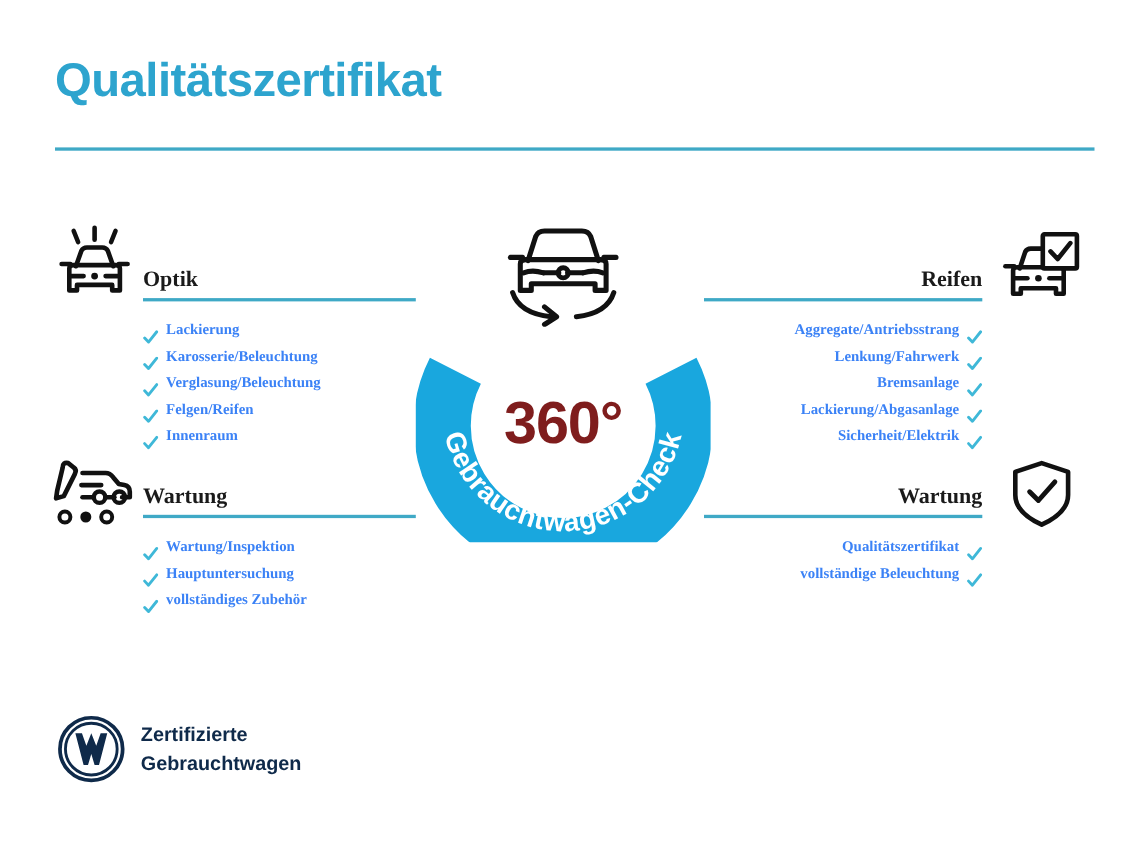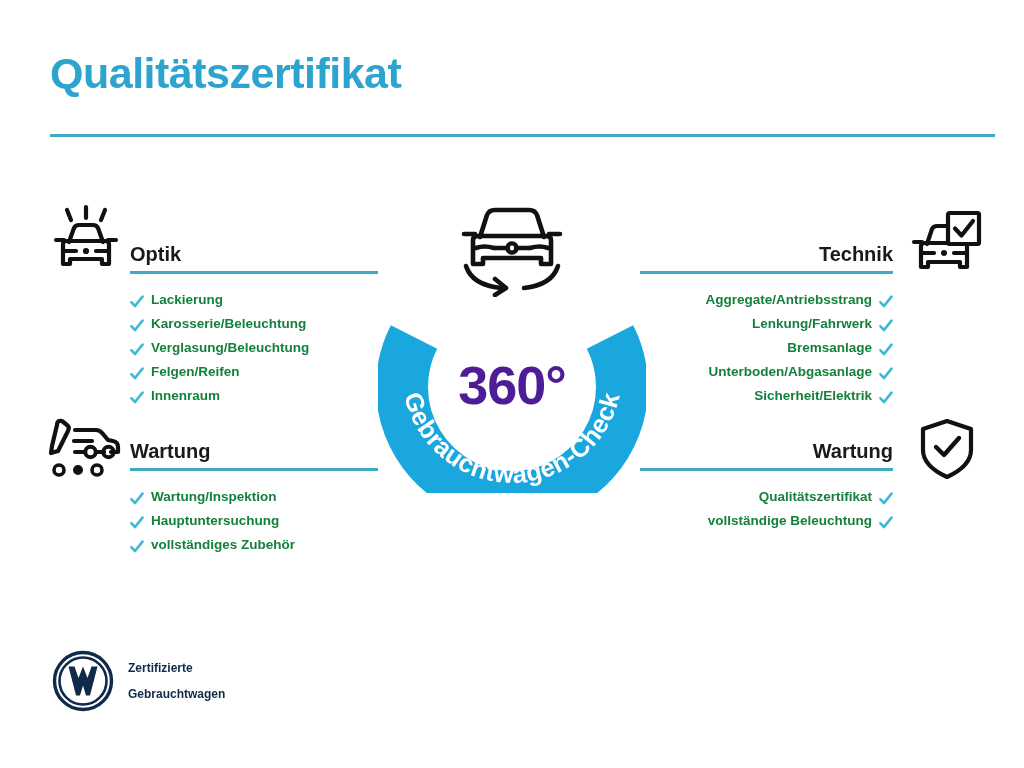--- a/index.html
+++ b/index.html
@@ -35,21 +35,21 @@
   #header-rule {
     position: absolute;
     left: 50px;
     top: 134px;
     width: 945px;
     height: 3px;
     background: #3FA9C6;
   }
 
   
-  .block { position: absolute; }
+  .block { position: absolute; font-family: Liberation Serif, serif; }
 
   .block-head {
     position: relative;
     height: 34px;
   }
 
   .block-title {
     font-size: 20px;
     font-weight: 700;
     color: #1a1a1a;
@@ -63,24 +63,24 @@
     right: 0;
     bottom: 0;
     height: 3px;
     background: linear-gradient(90deg, #3FA9C6, #3FA9C6);
   }
 
   .items { margin-top: 14px; }
 
   .item {
     display: flex;
-    align-items: center;
+    align-items: flex-end;
     font-size: 13.5px;
     font-weight: 600;
-    color: #15803d;
+    color: #3b82f6;
     line-height: 24px;
     height: 24px;
     white-space: nowrap;
   }
 
   .check {
     width: 14px;
     height: 14px;
     flex: 0 0 14px;
     display: inline-block;
@@ -117,21 +117,21 @@
   }
 
   #badge-number {
     position: absolute;
     left: 0;
     top: 165px;
     width: 268px;
     text-align: center;
     font-size: 54px;
     font-weight: 700;
-    color: #4c1d95;
+    color: #7f1d1d;
     letter-spacing: -1px;
     line-height: 54px;
   }
 
   #car360-icon {
     position: absolute;
     left: 76px;
     top: 0px;
     width: 116px;
     height: 104px;
@@ -143,21 +143,21 @@
     left: 52px;
     top: 650px;
     display: flex;
     align-items: center;
   }
 
   #vw-mark { width: 62px; height: 62px; flex: 0 0 62px; }
 
   #footer-text {
     margin-left: 14px;
-    font-size: 12px;
+    font-size: 18px;
     font-weight: 700;
     color: #0F2A4A;
     line-height: 26px;
     white-space: nowrap;
   }
 </style>
 </head>
 <body>
 
 <div id="page">
@@ -305,21 +305,21 @@
       </g>
       <circle cx="34" cy="43" r="3" fill="#111111"></circle>
 
       <rect x="38" y="3" width="31" height="31" rx="1.5" fill="#ffffff" stroke="#111111" stroke-width="4.2"></rect>
       <path d="M45 18.5 L51.5 25.5 L63 11" fill="none" stroke="#111111" stroke-width="4.2" stroke-linecap="round" stroke-linejoin="round"></path>
     </svg>
   </div>
 
   <div class="block col-right" style="left:640px; top:240px; width:253px;">
     <div class="block-head">
-      <div class="block-title">Technik</div>
+      <div class="block-title">Reifen</div>
       <div class="block-rule"></div>
     </div>
     <div class="items">
       <div class="item">
         <span>Aggregate/Antriebsstrang</span>
         <span class="check">
           <svg viewBox="0 0 14 14" width="14" height="14">
               <path d="M1.5 7.3 L5 11 L12.5 1.6" fill="none" stroke="#3FB8D8" stroke-width="2.6" stroke-linecap="round" stroke-linejoin="round"></path>
             </svg>
         </span>
@@ -334,21 +334,21 @@
       </div>
       <div class="item">
         <span>Bremsanlage</span>
         <span class="check">
           <svg viewBox="0 0 14 14" width="14" height="14">
               <path d="M1.5 7.3 L5 11 L12.5 1.6" fill="none" stroke="#3FB8D8" stroke-width="2.6" stroke-linecap="round" stroke-linejoin="round"></path>
             </svg>
         </span>
       </div>
       <div class="item">
-        <span>Unterboden/Abgasanlage</span>
+        <span>Lackierung/Abgasanlage</span>
         <span class="check">
           <svg viewBox="0 0 14 14" width="14" height="14">
               <path d="M1.5 7.3 L5 11 L12.5 1.6" fill="none" stroke="#3FB8D8" stroke-width="2.6" stroke-linecap="round" stroke-linejoin="round"></path>
             </svg>
         </span>
       </div>
       <div class="item">
         <span>Sicherheit/Elektrik</span>
         <span class="check">
           <svg viewBox="0 0 14 14" width="14" height="14">

